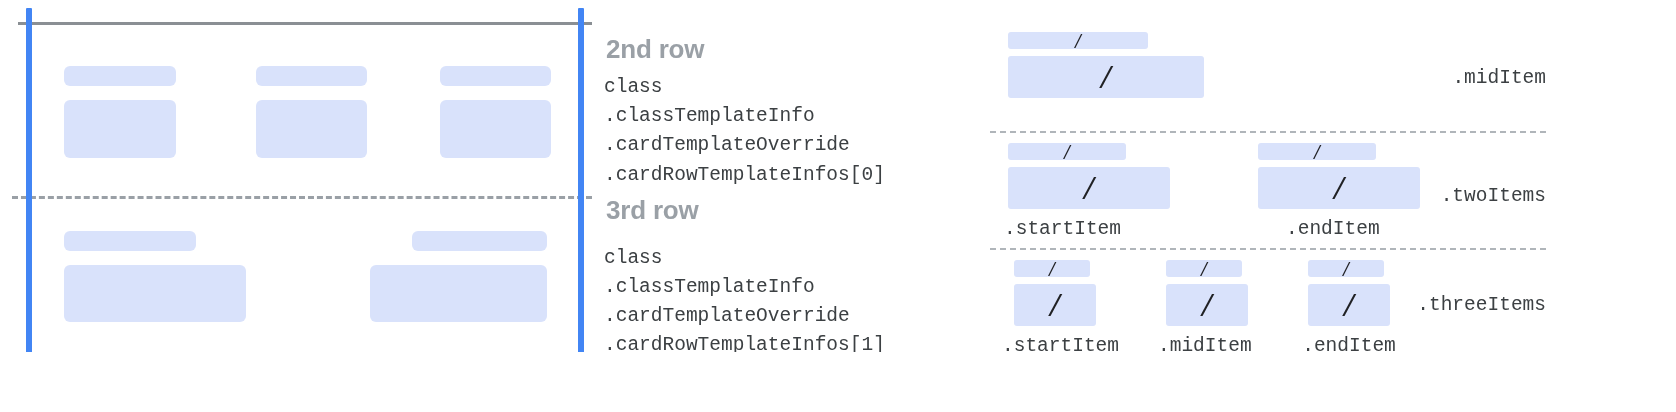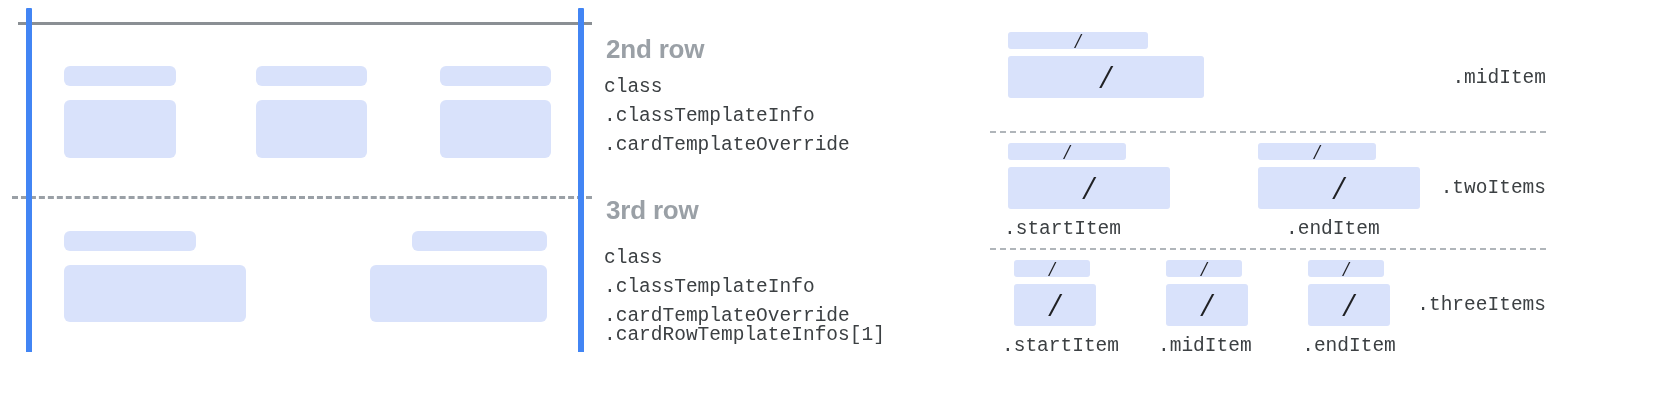--- a/index.html
+++ b/index.html
@@ -166,26 +166,27 @@
     <div class="blk" style="left:412px; top:231px; width:135px; height:20px;"></div>
     <div class="blk" style="left:370px; top:265px; width:177px; height:57px;"></div>
   </div>
 
   <div id="mid-panel">
 
     <div class="row-title" style="top:34px;">2nd row</div>
     <div class="code-line" style="top:73px;">class</div>
     <div class="code-line" style="top:102px;">.classTemplateInfo</div>
     <div class="code-line" style="top:131px;">.cardTemplateOverride</div>
+    <div class="code-line" style="top:161px;">.cardRowTemplateInfos[0]</div>
 
     <div class="row-title" style="top:195px;">3rd row</div>
     <div class="code-line" style="top:244px;">class</div>
     <div class="code-line" style="top:273px;">.classTemplateInfo</div>
     <div class="code-line" style="top:302px;">.cardTemplateOverride</div>
-    <div class="code-line" style="top:321px;">.cardRowTemplateInfos[1]</div>
+    <div class="code-line" style="top:331px;">.cardRowTemplateInfos[1]</div>
   </div>
 
   <div id="right-panel">
 
     <div class="item-group" style="left:0; top:0; width:560px; height:128px;">
 
       <div class="cell" style="left:18px; top:32px; width:196px;">
         <div class="bar-small" style="width:140px; margin-left:0;">
           <span class="slash">/</span>
         </div>
@@ -215,21 +216,21 @@
       <div class="cell" style="left:268px; top:10px; width:162px;">
         <div class="bar-small" style="width:118px;">
           <span class="slash">/</span>
         </div>
         <div class="bar-big" style="width:162px;">
           <span class="slash">/</span>
         </div>
       </div>
       <div class="sub-label" style="left:296px; top:85px; width:150px; text-align:left;">.endItem</div>
 
-      <div class="grp-label" style="top:44px;">.twoItems</div>
+      <div class="grp-label" style="top:52px;">.twoItems</div>
     </div>
 
     <div class="sep-dashed" style="top:248px;"></div>
 
     <div class="item-group" style="left:0; top:250px; width:560px; height:115px;">
 
       <div class="cell" style="left:24px; top:10px; width:82px;">
         <div class="bar-small" style="width:76px;">
           <span class="slash">/</span>
         </div>

